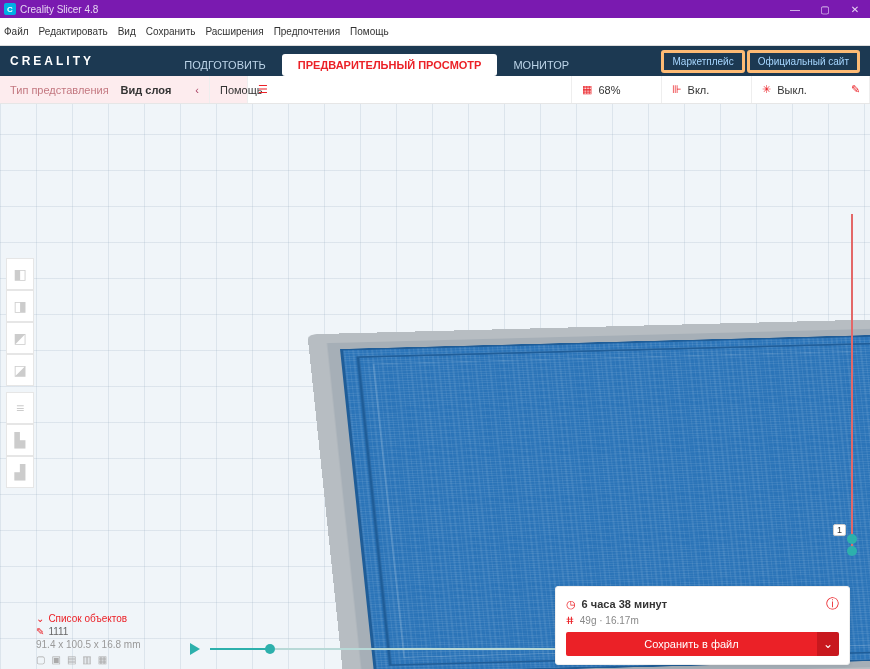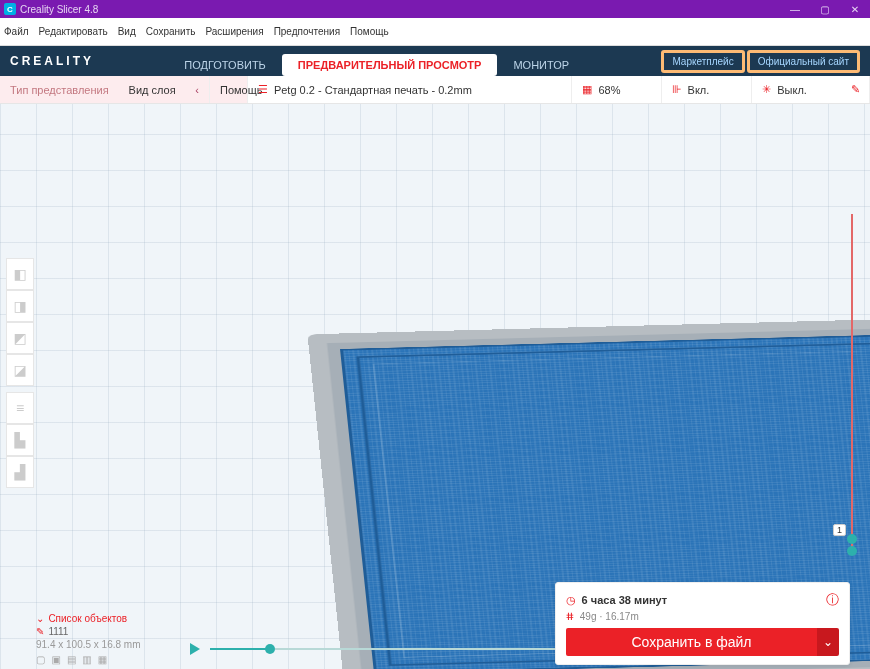--- a/index.html
+++ b/index.html
@@ -89,21 +89,21 @@
   .segment {
     display: flex; align-items: center; padding: 0 10px;
     border-right: 1px solid #eee; font-size: 11px;
   }
   .viewtype {
     background: #fdecee; color: #a46; min-width: 210px;
     justify-content: flex-start;
     gap:4px;
   }
   .viewtype .label { color: #c37880; }
-  .viewtype .value { color: #333; font-weight: 400; margin-left:16px;}
+  .viewtype .value { color: #333; font-weight: 700; margin-left:8px;}
   .viewtype .chevron { margin-left:auto; color:#a46; }
   .profile { flex: 1; }
   .profile .icon { color:#eb2127; margin-right:6px;}
   .small-ctrl { width: 90px; justify-content: flex-start; gap:6px;}
   .small-ctrl .ico { color:#eb2127; }
   .small-ctrl.last { border-right:none; }
   .pencil { width:28px; justify-content:center; color:#eb2127; }
   
   .viewport {
     position: relative;
@@ -218,21 +218,21 @@
     border-radius:3px; padding:8px 10px; box-shadow:0 1px 4px rgba(0,0,0,.08);
   }
   .info-panel .line { display:flex; align-items:center; gap:6px; font-size:11px;}
   .info-panel .line .ico { color:#eb2127; }
   .info-panel .line1 .txt { font-weight:600;}
   .info-panel .info-icon { margin-left:auto; color:#eb2127; font-size:13px;}
   .info-panel .line2 { color:#888; font-size:10px; margin-top:2px;}
   .save-row { display:flex; margin-top:6px;}
   .save-btn {
     flex:1; background:#eb2127; color:#fff;
-    text-align:center; font-size:14px; padding:6px 0;
+    text-align:center; font-size:11px; padding:6px 0;
     border-radius:2px 0 0 2px;
   }
   .save-dd {
     width:22px; background:#c8181e; color:#fff;
     display:flex;align-items:center;justify-content:center;
     border-radius:0 2px 2px 0;
   }
 </style>
 </head>
 <body>
@@ -272,21 +272,20 @@
   <div class="segment viewtype">
     <span class="label">Тип представления</span>
     <span class="value">Вид слоя</span>
     <span class="chevron">‹</span>
   </div>
   <div class="segment" style="width:38px;background:#fdecee;">
     <span>Помощь</span>
   </div>
   <div class="segment profile">
     <span class="icon">☰</span>
-    <span>Petg 0.2 - Стандартная печать - 0.2mm</span>
   </div>
   <div class="segment small-ctrl">
     <span class="ico">▦</span>
     <span>68%</span>
   </div>
   <div class="segment small-ctrl">
     <span class="ico">⊪</span>
     <span>Вкл.</span>
   </div>
   <div class="segment small-ctrl last">

